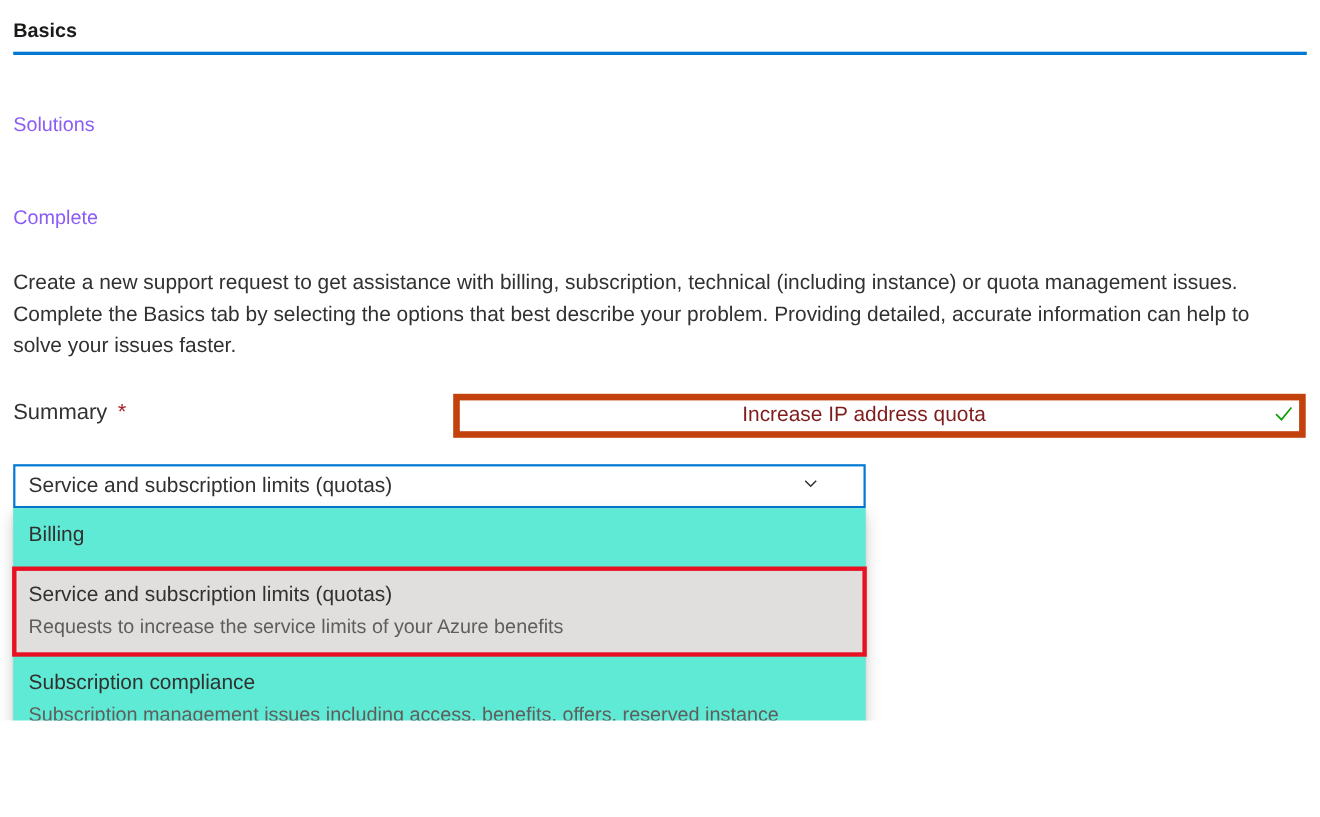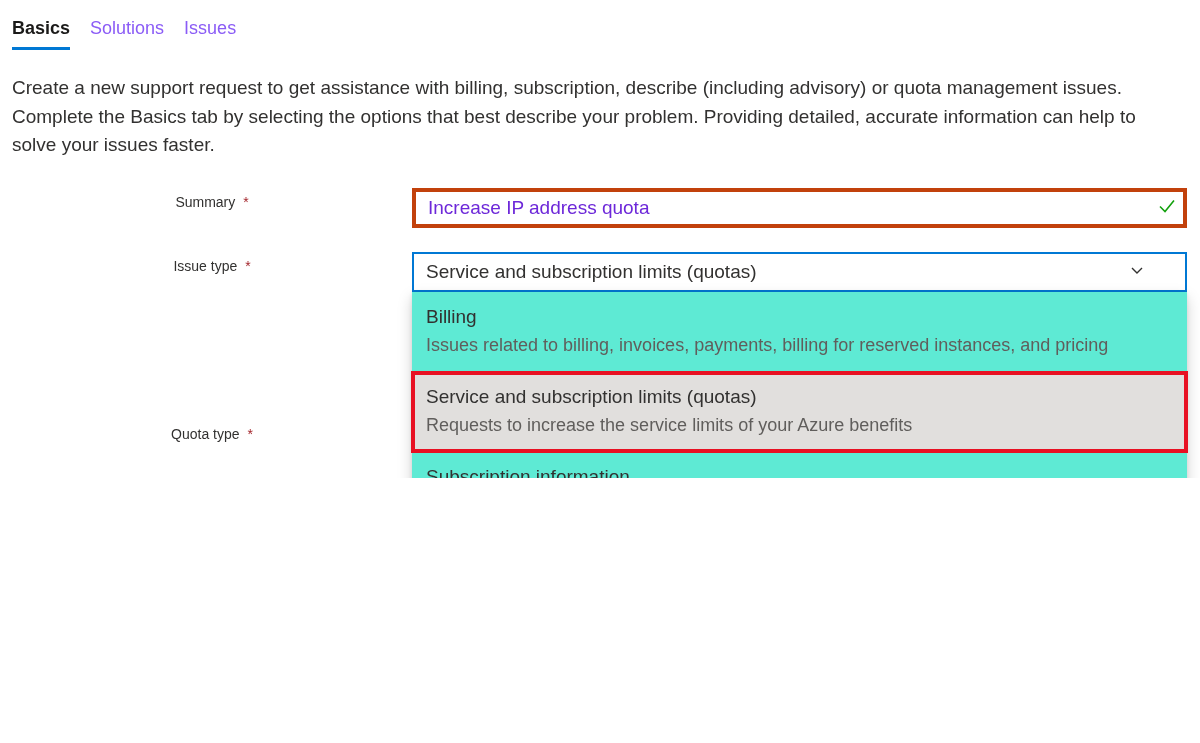--- a/index.html
+++ b/index.html
@@ -7,23 +7,24 @@
     margin: 0;
     padding: 12px;
     font-family: "Segoe UI", Arial, sans-serif;
     font-size: 18px;
     color: #323130;
     background: #fff;
     width: 1200px;
   }
   .tabs {
     display: flex;
-    gap: 20px;
+    gap: 48px;
     border-bottom: 1px solid transparent;
     margin-bottom: 24px;
+    flex-direction: column;
   }
   .tab {
     padding: 6px 0 10px 0;
     cursor: pointer;
     color: #8b5cf6;
     font-size: 18px;
     position: relative;
   }
   .tab.active {
     font-weight: 600;
@@ -44,42 +45,42 @@
     max-width: 1170px;
   }
   .form-row {
     display: flex;
     align-items: flex-start;
     margin-bottom: 24px;
   }
   .form-label {
     width: 400px;
     padding-top: 6px;
-    font-size: 14px;
-    color: #323130;
-    text-align: center;
+    font-size: 20px;
+    color: #323130;
   }
   .req {
     color: #a4262c;
     margin-left: 4px;
   }
   .form-control-wrap {
     flex: 1;
     position: relative;
     max-width: 775px;
   }
   .input-summary {
     width: 100%;
     height: 40px;
-    border: 4px solid #c2410c;
+    border: 6px solid #c2410c;
     padding: 6px 40px 6px 12px;
     font-size: 19px;
-    color: #6d28d9;
+    color: #7f1d1d;
     outline: none;
     background: #fff;
+    text-align: center;
   }
   .check-icon {
     position: absolute;
     right: 10px;
     top: 50%;
     transform: translateY(-50%);
     color: #13a10e;
     pointer-events: none;
   }
   .select-box {
@@ -127,69 +128,64 @@
     line-height: 1.45;
   }
   .spacer-row { height: 64px; }
 </style>
 </head>
 <body>
 
 <div class="tabs">
   <div class="tab active">Basics</div>
   <div class="tab">Solutions</div>
-  <div class="tab">Issues</div>
+  <div class="tab">Complete</div>
 </div>
 
 <div class="intro">
-  <span>Create a new support request to get assistance with billing, subscription, describe (including advisory) or quota management issues.</span><br>
+  <span>Create a new support request to get assistance with billing, subscription, technical (including instance) or quota management issues.</span><br>
   <span>Complete the Basics tab by selecting the options that best describe your problem. Providing detailed, accurate information can help to solve your issues faster.</span>
 </div>
 
 <div class="form-row">
   <div class="form-label">
     <span>Summary</span>
     <span class="req">*</span>
   </div>
   <div class="form-control-wrap">
     <input class="input-summary" type="text" value="Increase IP address quota" style="">
     <span class="check-icon">
       <svg width="20" height="20" viewBox="0 0 20 20" fill="none" stroke="currentColor" stroke-width="1.6">
         <path d="M3 11 L8 16 L17 5"></path>
       </svg>
     </span>
   </div>
 </div>
 
 <div class="form-row" style="margin-bottom:0;">
-  <div class="form-label">
-    <span>Issue type</span>
-    <span class="req">*</span>
-  </div>
   <div class="form-control-wrap">
     <div class="select-box">
       <span>Service and subscription limits (quotas)</span>
       <span class="chevron">
         <svg width="16" height="16" viewBox="0 0 16 16" fill="none" stroke="#323130" stroke-width="1.4">
           <path d="M3 6 L8 11 L13 6"></path>
         </svg>
       </span>
     </div>
 
     <div class="dropdown-panel">
       <div class="dd-option">
         <div class="dd-title">Billing</div>
-        <div class="dd-desc">Issues related to billing, invoices, payments, billing for reserved instances, and pricing</div>
       </div>
       <div class="dd-option selected">
         <div class="dd-title">Service and subscription limits (quotas)</div>
         <div class="dd-desc">Requests to increase the service limits of your Azure benefits</div>
       </div>
       <div class="dd-option">
-        <div class="dd-title">Subscription information</div>
+        <div class="dd-title">Subscription compliance</div>
         <div class="dd-desc">Subscription management issues including access, benefits, offers, reserved instance management, security, and compliance</div>
       </div>
       <div class="dd-option">
         <div class="dd-title">Technical</div>
         <div class="dd-desc">Technical issues related to Azure services</div>
       </div>
     </div>
   </div>
 </div>
 

